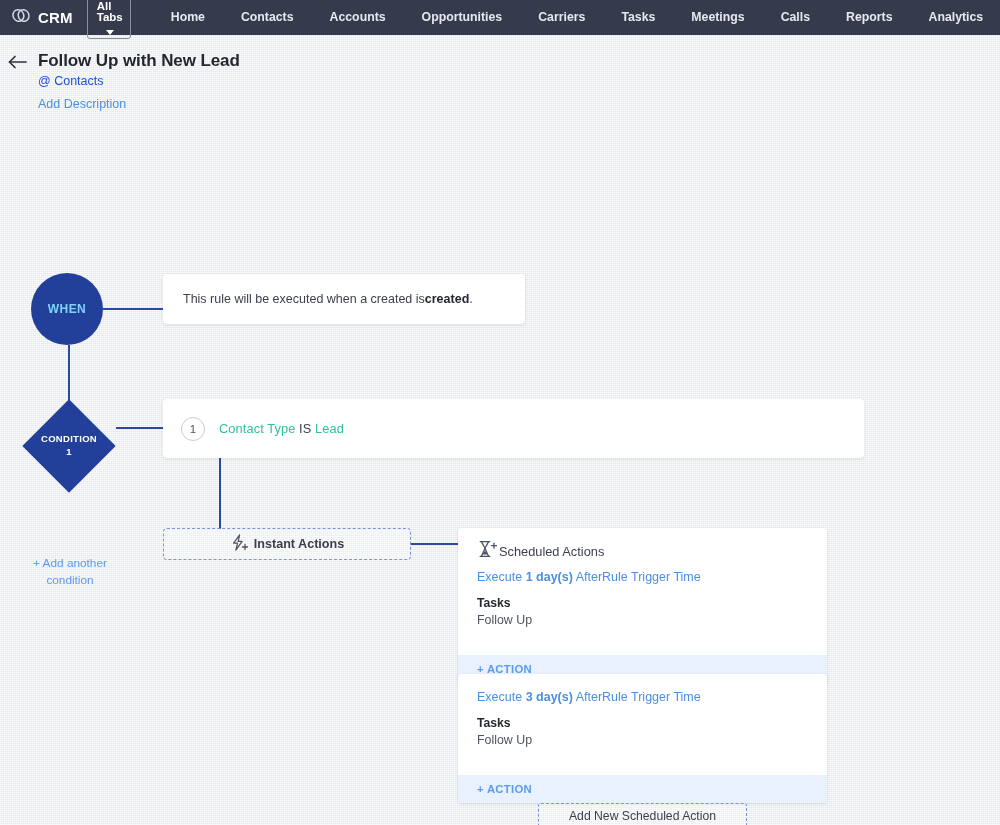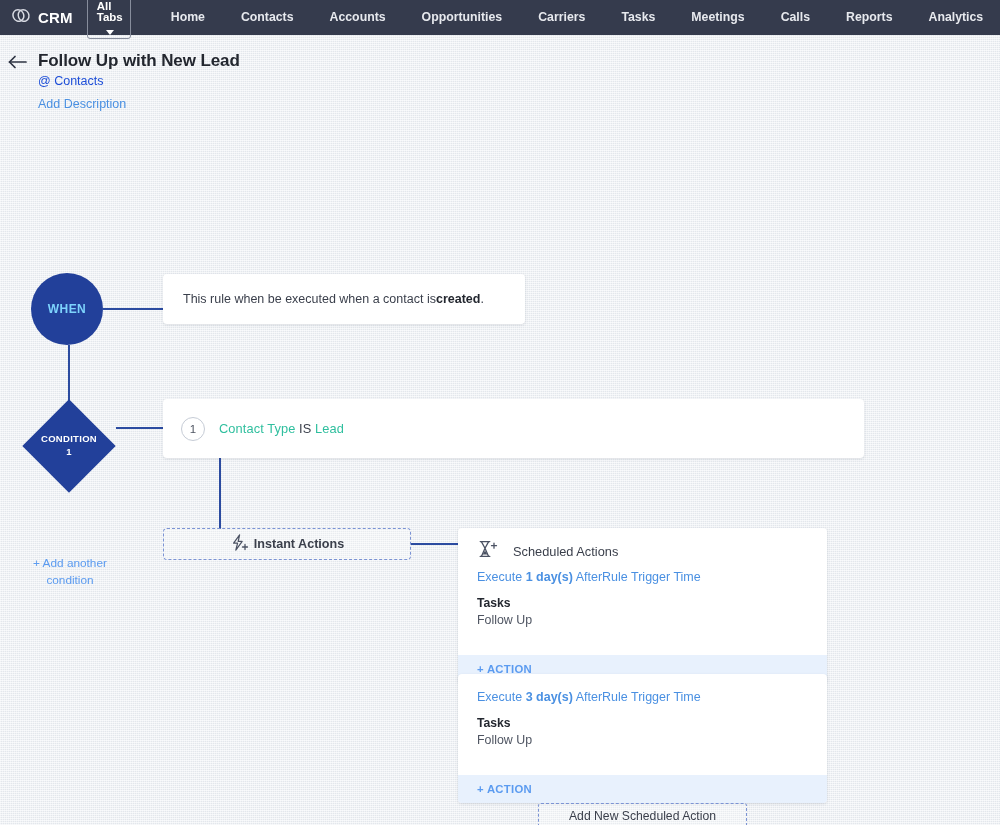--- a/index.html
+++ b/index.html
@@ -275,21 +275,20 @@
     box-shadow: 0 1px 3px rgba(40,50,70,0.13);
     z-index: 5;
     overflow: hidden;
   }
   .sched-card-1 { top: 417px; }
   .sched-card-2 { top: 563px; }
 
   .sched-head {
     display: flex;
     align-items: center;
-    gap: 14px;
     padding: 12px 19px 0 19px;
   }
   .sched-head-label {
     font-size: 12.8px;
     color: #3a3f4b;
   }
   .sched-body { padding: 8px 19px 28px 19px; }
   .sched-card-2 .sched-body { padding-top: 16px; }
   .exec-line {
     font-size: 12.5px;
@@ -392,21 +391,21 @@
   <div class="line v" style="left:219px; top:347px; height:71px;"></div>
   <div class="line h" style="left:411px; top:432px; width:48px;"></div>
   <div class="line v" style="left:641px; top:543px; height:21px;"></div>
   <div class="line v" style="left:641px; top:668px; height:20px;"></div>
 
   <div class="when-node">
     <span>WHEN</span>
   </div>
 
   <div class="when-card">
-    <span>This rule when be executed when a contact is </span>
+    <span>This rule will be executed when a created is </span>
       <b>created</b>
       <span>.</span>
   </div>
 
   <div class="condition-diamond">
     <div class="shape"></div>
     <div class="label">
       <span>CONDITION</span>
       <span>1</span>
     </div>

